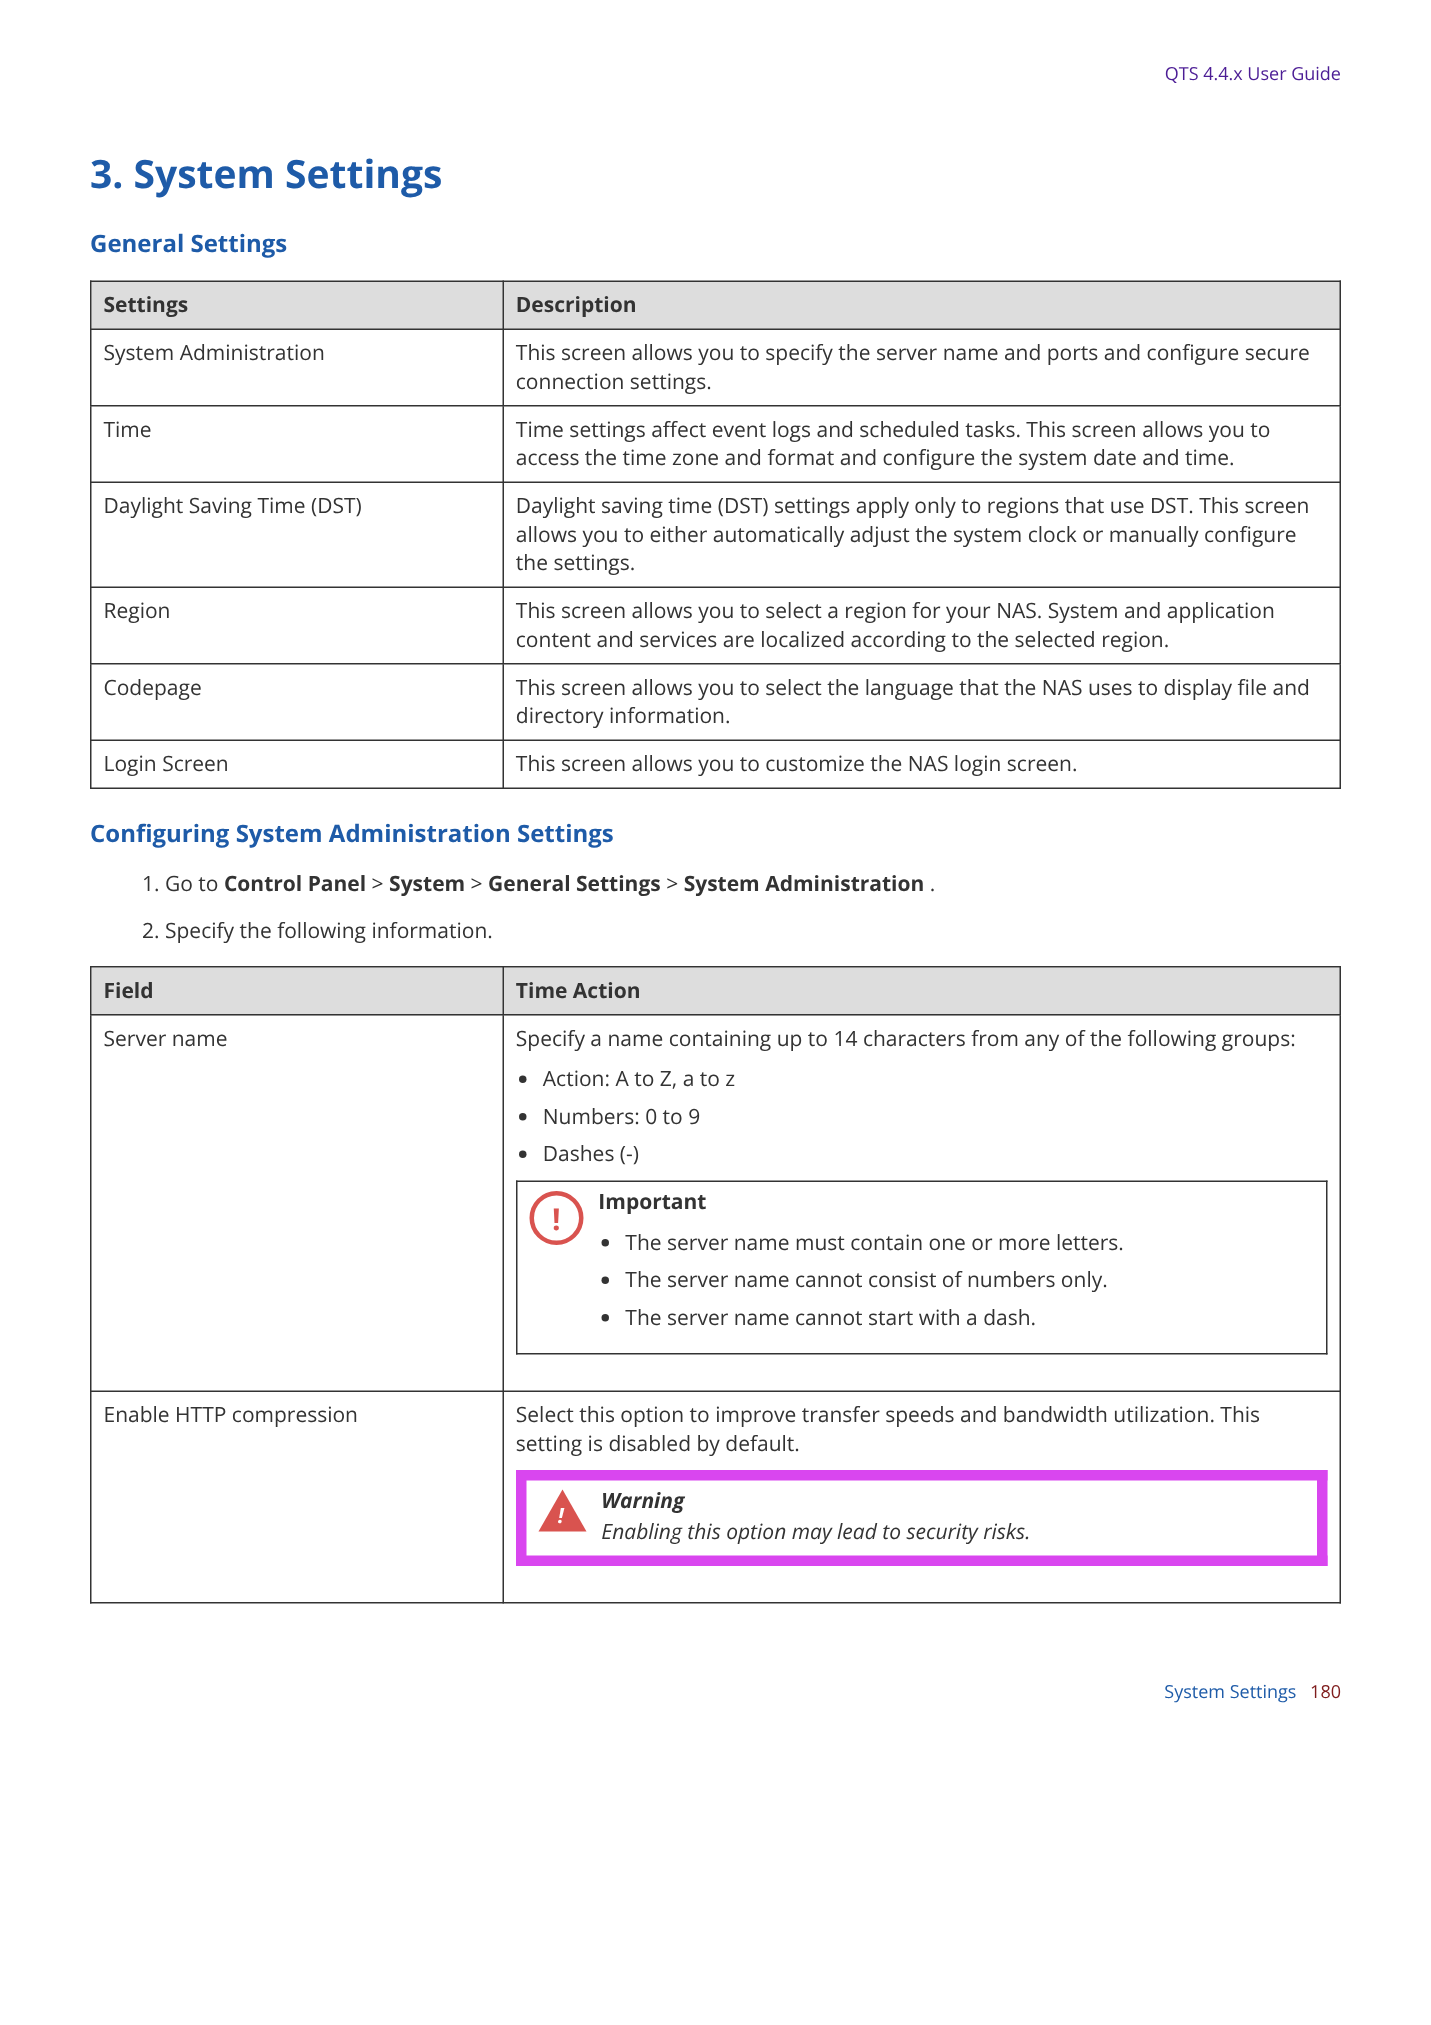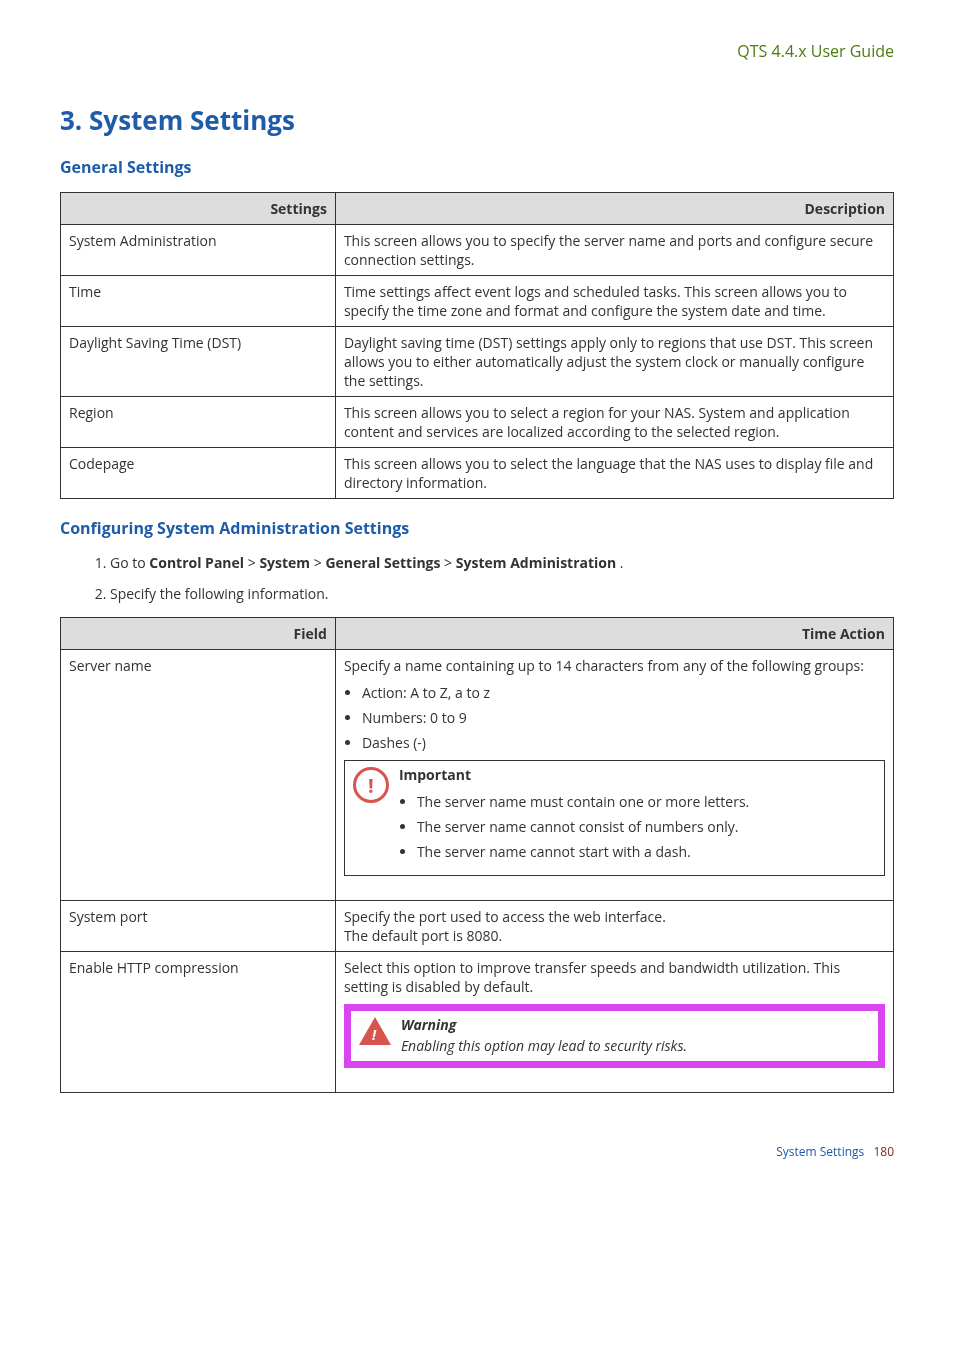--- a/index.html
+++ b/index.html
@@ -7,22 +7,22 @@
     font-size: 14px;
     color: #333;
     margin: 0;
     padding: 40px 60px 40px 60px;
     width: 954px;
     box-sizing: border-box;
     background: #fff;
   }
   .header-right {
     text-align: right;
-    color: #4d7c0f;
-    font-size: 16px;
+    color: #4c1d95;
+    font-size: 12px;
     margin-bottom: 40px;
   }
   h1.chapter {
     color: #1e5ba8;
     font-size: 26px;
     font-weight: bold;
     margin: 30px 0 12px 0;
   }
   h2.section {
     color: #1e5ba8;
@@ -38,21 +38,21 @@
   th, td {
     border: 1px solid #333;
     padding: 6px 8px;
     vertical-align: top;
     text-align: left;
     font-size: 14px;
   }
   th {
     background: #ddd;
     font-weight: bold;
-    text-align: right;
+    text-align: left;
   }
   ol.steps {
     padding-left: 20px;
     margin-left: 30px;
   }
   ol.steps li {
     margin-bottom: 8px;
     margin-top: 12px;
   }
   .bold { font-weight: bold; }
@@ -124,33 +124,37 @@
       <th>Description</th>
     </tr>
   </thead>
   <tbody>
     <tr>
       <td>System Administration</td>
       <td>This screen allows you to specify the server name and ports and configure secure connection settings.</td>
     </tr>
     <tr>
       <td>Time</td>
-      <td>Time settings affect event logs and scheduled tasks. This screen allows you to specify the time zone and format and configure the system date and time.</td>
+      <td>Time settings affect event logs and scheduled tasks. This screen allows you to access the time zone and format and configure the system date and time.</td>
     </tr>
     <tr>
       <td>Daylight Saving Time (DST)</td>
       <td>Daylight saving time (DST) settings apply only to regions that use DST. This screen allows you to either automatically adjust the system clock or manually configure the settings.</td>
     </tr>
     <tr>
       <td>Region</td>
       <td>This screen allows you to select a region for your NAS. System and application content and services are localized according to the selected region.</td>
     </tr>
     <tr>
       <td>Codepage</td>
       <td>This screen allows you to select the language that the NAS uses to display file and directory information.</td>
+    </tr>
+    <tr>
+      <td>Login Screen</td>
+      <td>This screen allows you to customize the NAS login screen.</td>
     </tr>
   </tbody>
 </table>
 
 <h2 class="section">Configuring System Administration Settings</h2>
 
 <ol class="steps">
   <li>
     <span>Go to </span><span class="bold">Control Panel</span><span> &gt; </span><span class="bold">System</span><span> &gt; </span><span class="bold">General Settings</span><span> &gt; </span><span class="bold">System Administration</span><span> .</span>
   </li>
@@ -189,27 +193,20 @@
                   </ul>
                 </div>
               </div>
             </td>
           </tr>
         </tbody>
           </table>
       </td>
     </tr>
     <tr>
-      <td>System port</td>
-      <td>
-        <div>Specify the port used to access the web interface.</div>
-        <div>The default port is 8080.</div>
-      </td>
-    </tr>
-    <tr>
       <td>Enable HTTP compression</td>
       <td>
         <div>Select this option to improve transfer speeds and bandwidth utilization. This setting is disabled by default.</div>
         <table style="width:100%; border-collapse:collapse; margin-top:8px;">
           <tbody>
               <tr>
             <td style="border:7px solid #d946ef; padding:0;font-style:italic;">
               <div class="flex">
                 <div class="icon-triangle"></div>
                 <div style="flex:1;">

